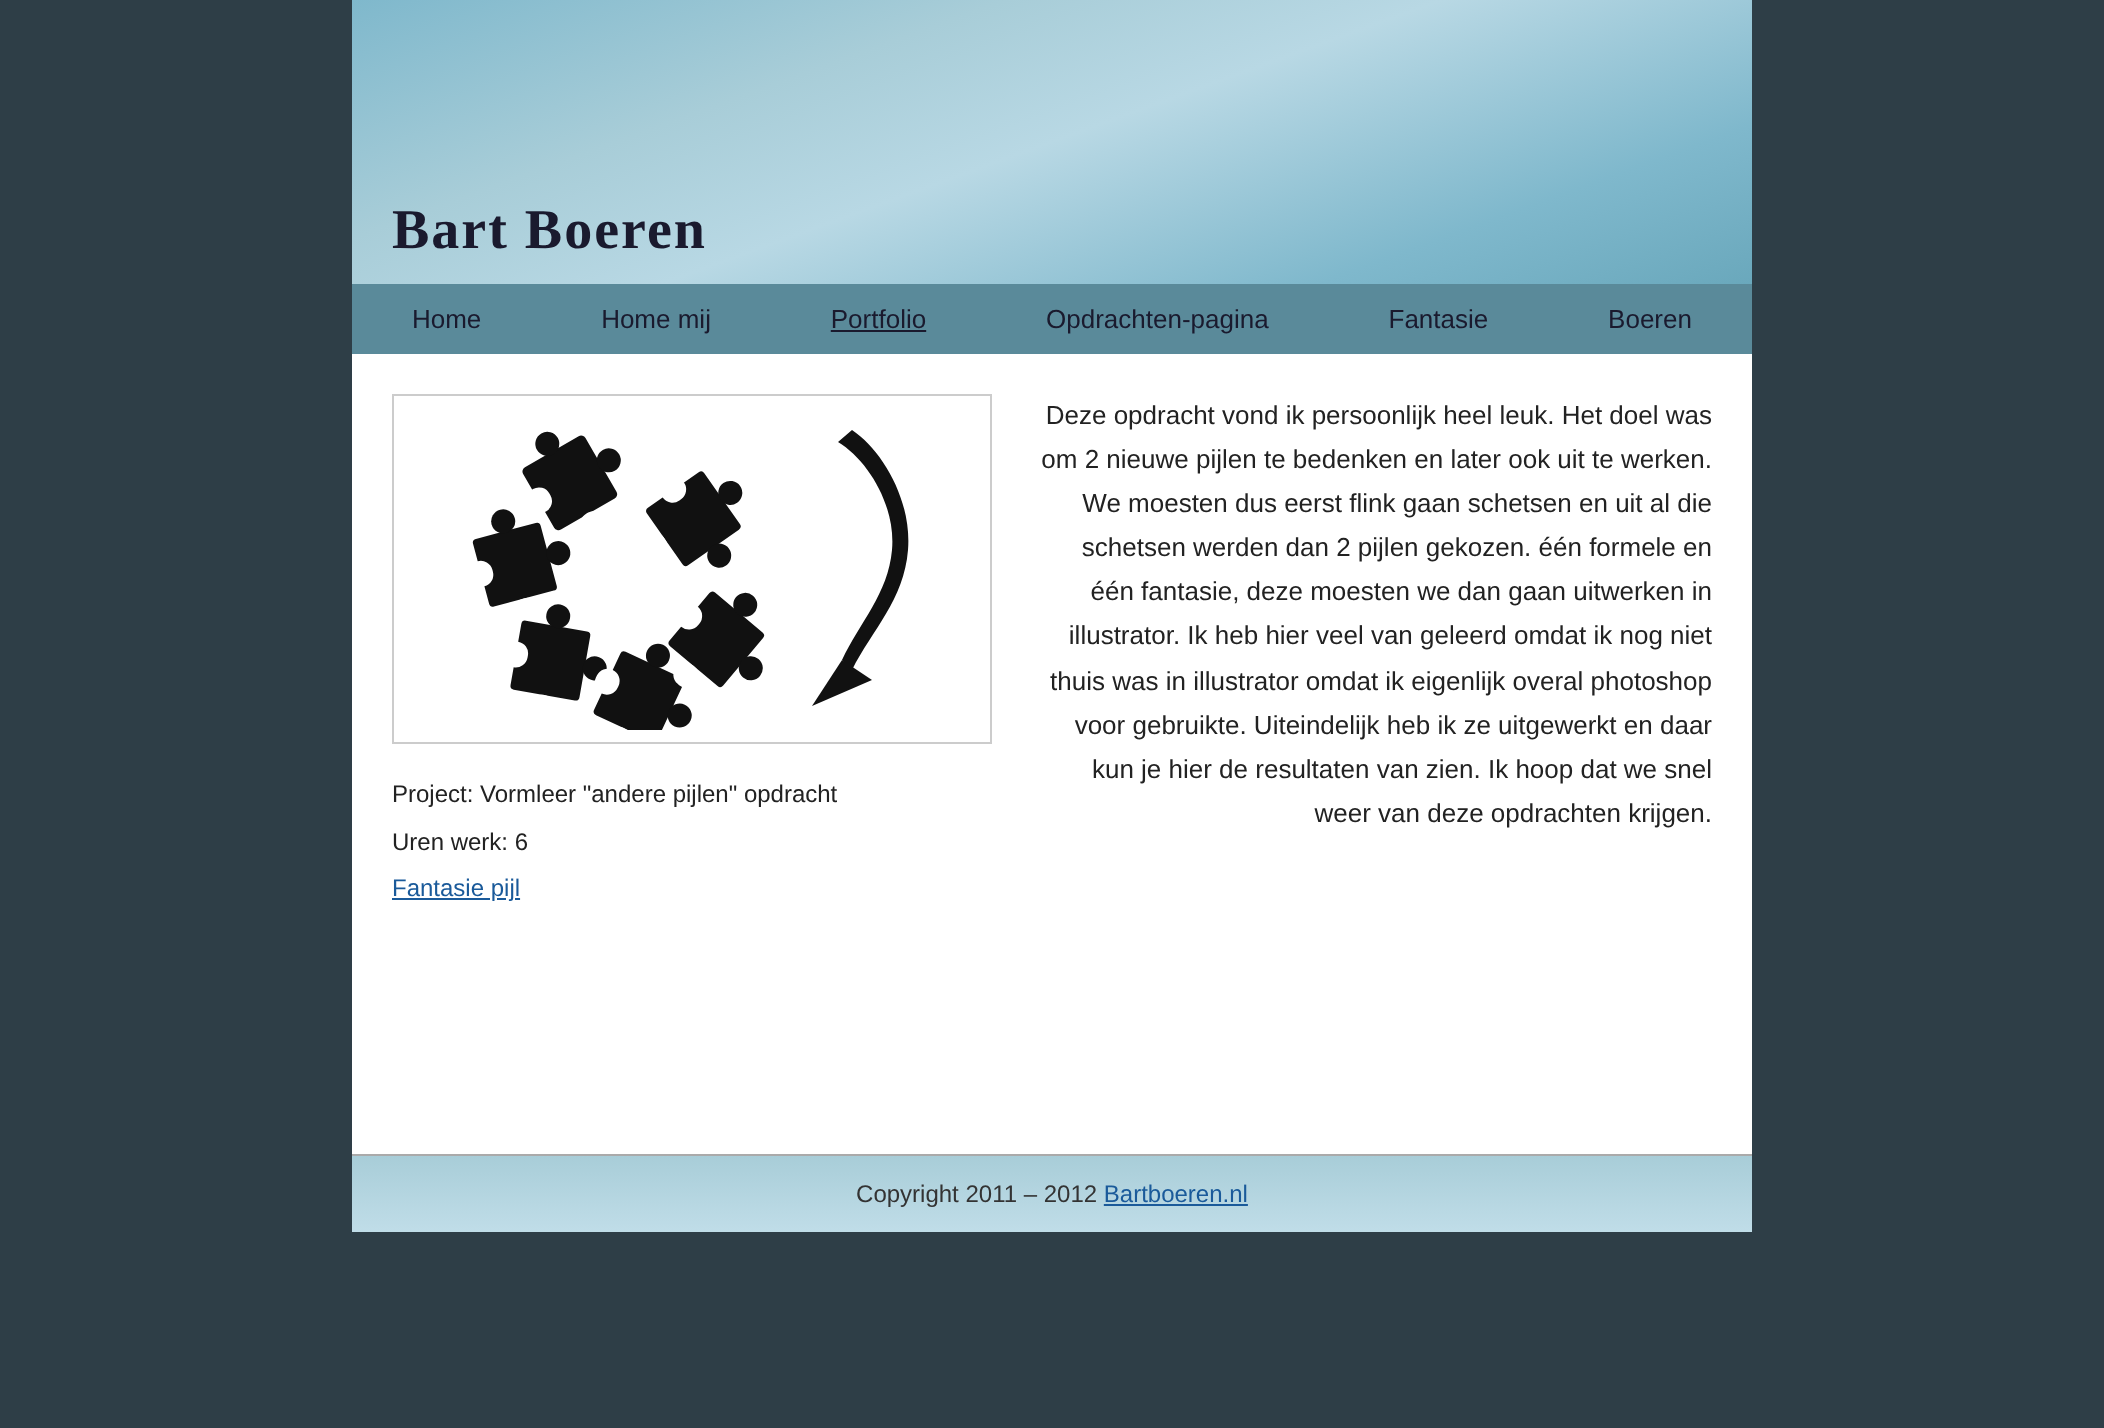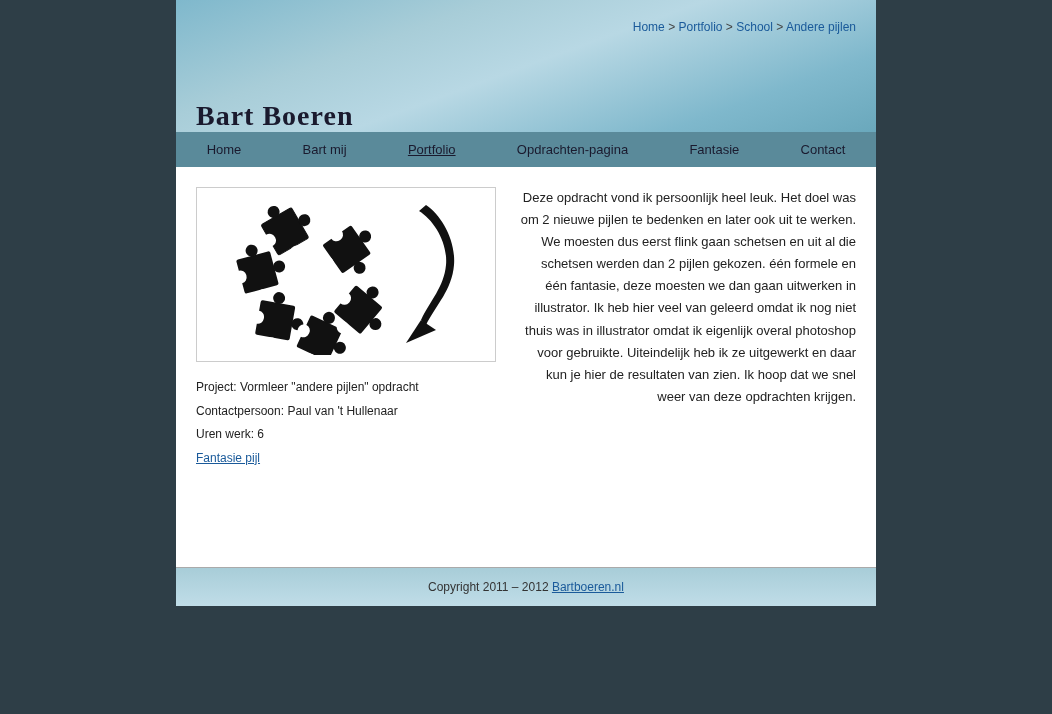--- a/index.html
+++ b/index.html
@@ -25,20 +25,21 @@
       position: relative;
     }
 
     #site-title {
       font-size: 28px;
       font-weight: bold;
       color: #1a1a2e;
       font-family: Georgia, serif;
       letter-spacing: 1px;
       padding-top: 80px;
+      padding-bottom: 10px;
       display: inline-block;
     }
 
     #breadcrumb {
       position: absolute;
       top: 20px;
       right: 20px;
       font-size: 12px;
       color: #333;
     }
@@ -139,39 +140,30 @@
       width: 280px;
       height: 160px;
     }
   </style>
 </head>
 <body>
 
 <div id="app-wrapper">
 
   <div id="header">
-    <div id="breadcrumb">
-      <a href="#">Home</a>
-      <span> &gt; </span>
-      <a href="#">Portfolio</a>
-      <span> &gt; </span>
-      <a href="#">School</a>
-      <span> &gt; </span>
-      <a href="#">Andere pijlen</a>
-    </div>
     <span id="site-title">Bart Boeren</span>
   </div>
 
   <nav id="nav">
     <a class="nav-item" href="#">Home</a>
-    <a class="nav-item" href="#">Bart mij</a>
+    <a class="nav-item" href="#">Home mij</a>
     <a class="nav-item active" href="#">Portfolio</a>
     <a class="nav-item" href="#">Opdrachten-pagina</a>
     <a class="nav-item" href="#">Fantasie</a>
-    <a class="nav-item" href="#">Contact</a>
+    <a class="nav-item" href="#">Boeren</a>
   </nav>
 
   <div id="main-content">
     <div id="content-inner">
 
       <div id="left-panel">
         <div id="project-image">
 
           <svg id="illustration-svg" viewBox="0 0 280 160" xmlns="http://www.w3.org/2000/svg">
 
@@ -224,21 +216,20 @@
             </g>
 
             <path d="M220,10 C235,20 250,45 248,70 C246,95 230,110 220,130 L215,125 C224,106 238,92 240,70 C242,48 228,25 213,16 Z" fill="#111"></path>
 
             <path d="M215,125 L200,148 L230,135 Z" fill="#111"></path>
           </svg>
         </div>
 
         <div id="project-details">
           <p>Project: Vormleer "andere pijlen" opdracht</p>
-          <p>Contactpersoon: Paul van 't Hullenaar</p>
           <p>Uren werk: 6</p>
           <a href="#" class="file-link">Fantasie pijl</a>
         </div>
       </div>
 
       <div id="right-panel">
         <p>Deze opdracht vond ik persoonlijk heel leuk. Het doel was om 2 nieuwe pijlen te bedenken en later ook uit te werken. We moesten dus eerst flink gaan schetsen en uit al die schetsen werden dan 2 pijlen gekozen. één formele en één fantasie, deze moesten we dan gaan uitwerken in illustrator. Ik heb hier veel van geleerd omdat ik nog niet thuis was in illustrator omdat ik eigenlijk overal photoshop voor gebruikte. Uiteindelijk heb ik ze uitgewerkt en daar kun je hier de resultaten van zien. Ik hoop dat we snel weer van deze opdrachten krijgen.</p>
       </div>
 
     </div>

